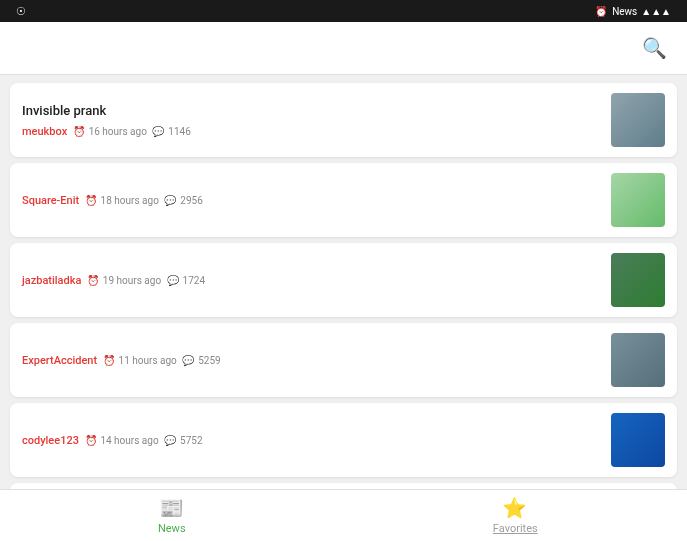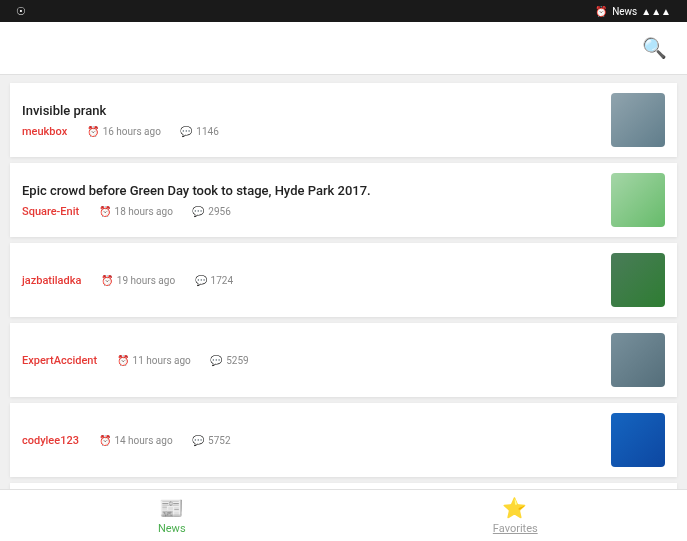--- a/index.html
+++ b/index.html
@@ -76,42 +76,42 @@
       overflow-y: auto;
       padding: 8px 10px;
       display: flex;
       flex-direction: column;
       gap: 6px;
     }
     .news-list::-webkit-scrollbar { width: 0; }
 
     .news-card {
       background: white;
-      border-radius: 0;
+      border-radius: 8px;
       padding: 10px 12px;
       display: flex;
       align-items: center;
       gap: 10px;
       box-shadow: 0 1px 3px rgba(0,0,0,0.08);
     }
     .news-content {
       flex: 1;
       min-width: 0;
     }
     .news-title {
       font-size: 13px;
       font-weight: 500;
       color: #222;
       line-height: 1.4;
       margin-bottom: 5px;
     }
     .news-meta {
       display: flex;
       align-items: center;
-      gap: 20px;
+      gap: 6px;
       flex-wrap: wrap;
     }
     .news-author {
       font-size: 11px;
       font-weight: 500;
     }
     .news-author.red { color: #e53935; }
     .news-time {
       display: flex;
       align-items: center;
@@ -217,21 +217,20 @@
         <span class="news-comments">
           <span class="comment-icon">💬</span>
           1146
         </span>
       </div>
     </div>
     <div class="news-thumb thumb-1"></div>
   </div>
       <div class="news-card">
     <div class="news-content">
-      <div class="news-title">Epic crowd before Green Day took to stage, Hyde Park 2017.</div>
       <div class="news-meta">
         <span class="news-author red">Square-Enit</span>
         <span class="news-time">
           <span class="clock-icon">⏰</span>
           18 hours ago
         </span>
         <span class="news-comments">
           <span class="comment-icon">💬</span>
           2956
         </span>

